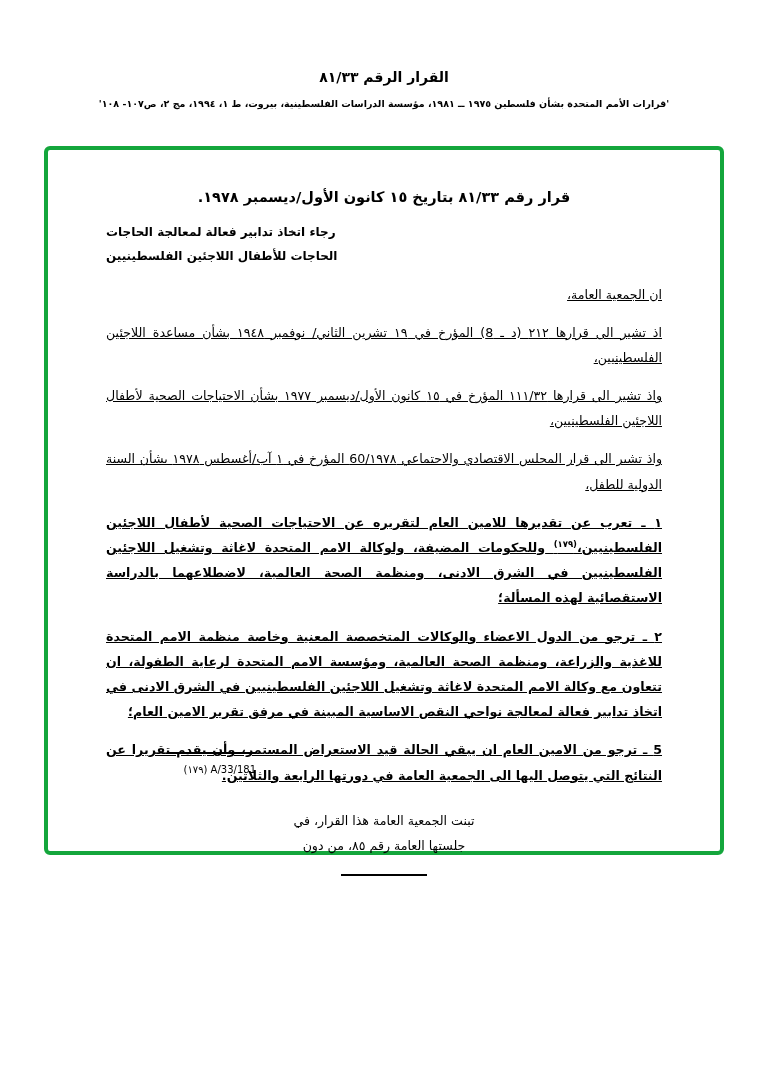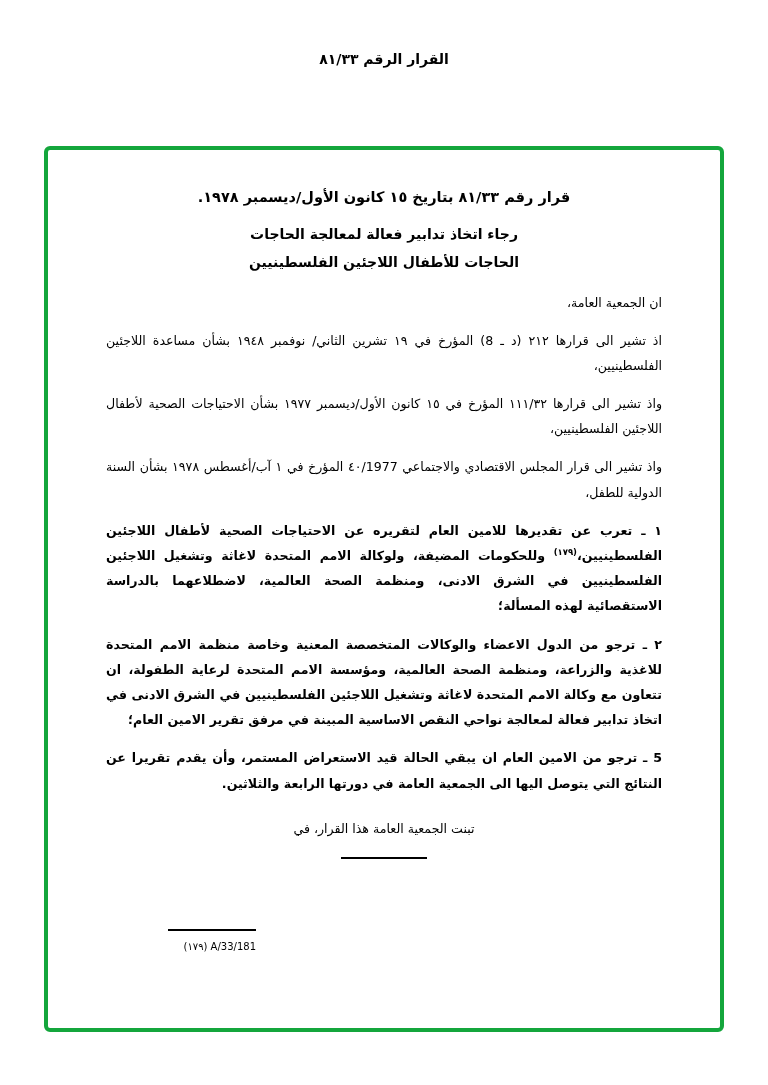--- a/index.html
+++ b/index.html
@@ -17,79 +17,80 @@
   }
   .page {
     width: 768px;
     height: 1085px;
     position: relative;
     box-sizing: border-box;
   }
   
   .doc-header {
     text-align: center;
-    padding-top: 50px;
+    padding-top: 68px;
   }
   .doc-header .res-number {
     font-size: 14px;
     font-weight: bold;
     font-family: "DejaVu Sans", sans-serif;
     letter-spacing: 0;
     line-height: 1.4;
   }
   .doc-header .source-line {
     font-size: 9.5px;
     font-weight: bold;
     margin-top: 10px;
     font-family: "DejaVu Sans", sans-serif;
   }
   
   .frame {
     position: absolute;
     left: 44px;
     top: 146px;
     width: 680px;
-    height: 886px;
+    height: 709px;
     border: 4px solid #14a63c;
     border-radius: 6px;
     box-sizing: border-box;
     background: #ffffff;
   }
   .frame-inner {
     padding: 34px 58px 20px 58px;
     box-sizing: border-box;
     height: 100%;
     position: relative;
   }
   .title-line {
     text-align: center;
     font-size: 14.5px;
     font-weight: bold;
     line-height: 1.9;
   }
   .subtitle {
-    text-align: center;
-    font-size: 14px;
+    text-align: left;
+    font-size: 12px;
     font-weight: bold;
     line-height: 2.0;
     margin-top: 8px;
   }
   .body-block {
     margin-top: 14px;
     font-size: 12.6px;
     line-height: 2.0;
     text-align: justify;
     text-align-last: right;
   }
   .para {
     margin: 0 0 0 0;
     padding: 0;
   }
   .para.spaced {
     margin-top: 13px;
+    text-decoration: underline;
   }
   .para.lead {
     font-weight: bold;
   }
   .sup {
     font-size: 8.5px;
     vertical-align: super;
   }
   .closing {
     margin-top: 20px;
@@ -121,52 +122,54 @@
     white-space: nowrap;
   }
 </style>
 </head>
 <body>
 
 <div class="page">
 
   <div class="doc-header">
     <div class="res-number">القرار الرقم ٨١/٣٣</div>
+    <div class="source-line">'قرارات الأمم المتحدة بشأن فلسطين ١٩٧٥ ــ ١٩٨١، مؤسسة الدراسات الفلسطينية، بيروت، ط ١، ١٩٩٤، مج ٢، ص١٠٧- ١٠٨'</div>
   </div>
 
   <div class="frame" style="border-color: rgb(20, 166, 60);">
     <div class="frame-inner">
 
       <div class="title-line">قرار رقم ٨١/٣٣ بتاريخ ١٥ كانون الأول/ديسمبر ١٩٧٨.</div>
 
       <div class="subtitle">
         <div>رجاء اتخاذ تدابير فعالة لمعالجة الحاجات</div>
         <div>الحاجات للأطفال اللاجئين الفلسطينيين</div>
       </div>
 
       <div class="body-block">
 
         <p class="para spaced">ان الجمعية العامة،</p>
         <p class="para spaced">اذ تشير الى قرارها ٢١٢ (د ـ 8) المؤرخ في ١٩ تشرين الثاني/ نوفمبر ١٩٤٨ بشأن مساعدة اللاجئين الفلسطينيين،</p>
         <p class="para spaced">واذ تشير الى قرارها ١١١/٣٢ المؤرخ في ١٥ كانون الأول/ديسمبر ١٩٧٧ بشأن الاحتياجات الصحية لأطفال اللاجئين الفلسطينيين،</p>
-        <p class="para spaced">واذ تشير الى قرار المجلس الاقتصادي والاجتماعي ٤٠/1977 المؤرخ في ١ آب/أغسطس ١٩٧٨ بشأن السنة الدولية للطفل،</p>
+        <p class="para spaced">واذ تشير الى قرار المجلس الاقتصادي والاجتماعي 60/١٩٧٨ المؤرخ في ١ آب/أغسطس ١٩٧٨ بشأن السنة الدولية للطفل،</p>
 
         <p class="para spaced lead">
           <span>١ ـ تعرب عن تقديرها للامين العام لتقريره عن الاحتياجات الصحية لأطفال اللاجئين الفلسطينيين،</span><span class="sup">(١٧٩)</span>
           <span>وللحكومات المضيفة، ولوكالة الامم المتحدة لاغاثة وتشغيل اللاجئين الفلسطينيين في الشرق الادنى، ومنظمة الصحة العالمية، لاضطلاعهما بالدراسة الاستقصائية لهذه المسألة؛</span>
         </p>
 
         <p class="para spaced lead">٢ ـ ترجو من الدول الاعضاء والوكالات المتخصصة المعنية وخاصة منظمة الامم المتحدة للاغذية والزراعة، ومنظمة الصحة العالمية، ومؤسسة الامم المتحدة لرعاية الطفولة، ان تتعاون مع وكالة الامم المتحدة لاغاثة وتشغيل اللاجئين الفلسطينيين في الشرق الادنى في اتخاذ تدابير فعالة لمعالجة نواحي النقص الاساسية المبينة في مرفق تقرير الامين العام؛</p>
 
         <p class="para spaced lead">5 ـ ترجو من الامين العام ان يبقي الحالة قيد الاستعراض المستمر، وأن يقدم تقريرا عن النتائج التي يتوصل اليها الى الجمعية العامة في دورتها الرابعة والثلاثين.</p>
 
       </div>
 
       <div class="closing">
         <div>تبنت الجمعية العامة هذا القرار، في</div>
+        <div>جلستها العامة رقم ٨٥، من دون</div>
       </div>
 
       <div class="rule-center"></div>
 
       <div class="footnote">
         <div class="fn-rule"></div>
         <div class="fn-text">A/33/181  (١٧٩)</div>
       </div>
 
     </div>

